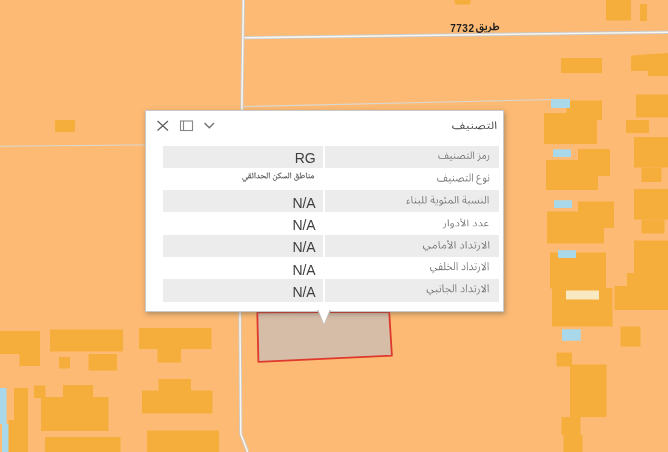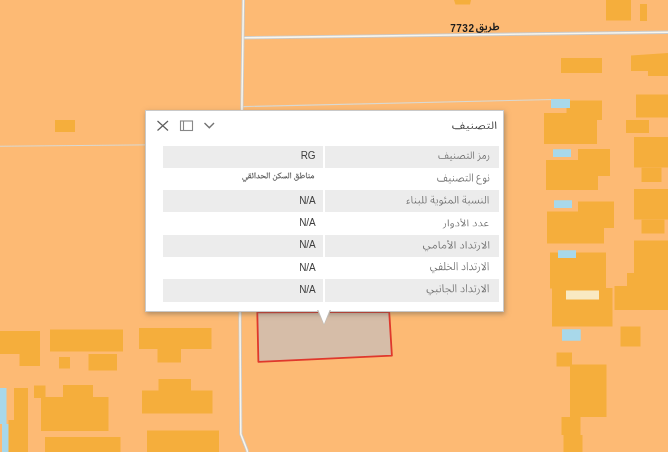--- a/index.html
+++ b/index.html
@@ -5,21 +5,21 @@
 #stage{position:relative;width:668px;height:452px;overflow:hidden;background:#fdba74;font-family:"Liberation Sans",sans-serif;}
 #stage svg{position:absolute;left:0;top:0;}
 .b{fill:#f5ae3c;}
 .pool{fill:#a8d8ea;}
 #logo{position:absolute;left:30px;top:33px;width:136px;height:74px;background:#a9a79d;box-shadow:0 0 0 1px #96948a inset;}
 #popup{position:absolute;left:145px;top:109.5px;width:357px;height:200px;background:#fff;border:1px solid #c9c9c9;box-shadow:1px 2px 5px rgba(95,90,80,.5);}
 .row{position:absolute;left:17px;width:335.5px;height:22.3px;}
 .gray .cellL,.gray .cellR{background:#ececec;}
 .cellL{position:absolute;left:0;top:0;width:159.5px;height:100%;}
 .cellR{position:absolute;left:161.5px;top:0;width:174px;height:100%;}
-.val{position:absolute;right:7px;top:4.6px;font-size:10px;letter-spacing:-0.1px;color:#3f3f3f;}
+.val{position:absolute;right:7px;top:4.6px;font-size:14px;letter-spacing:-0.1px;color:#3f3f3f;}
 #arrowB{position:absolute;left:317px;top:310px;width:0;height:0;border-left:7.5px solid transparent;border-right:7.5px solid transparent;border-top:15px solid #c0beb8;}
 #arrowW{position:absolute;left:318px;top:309px;width:0;height:0;border-left:6.5px solid transparent;border-right:6.5px solid transparent;border-top:15px solid #fff;}
 </style></head>
 <body>
 <div id="stage">
 <svg width="668" height="452" viewBox="0 0 668 452">
 
   <path d="M0,146.3 L240,144" stroke="#d9d9d3" stroke-width="1.1" fill="none"></path>
   <path d="M243,106.6 L555,99.5" stroke="#d9d9d3" stroke-width="1.1" fill="none"></path>
 

